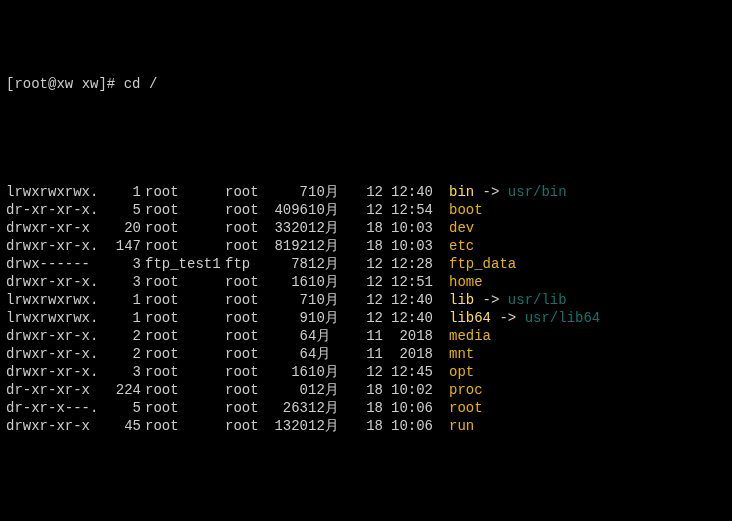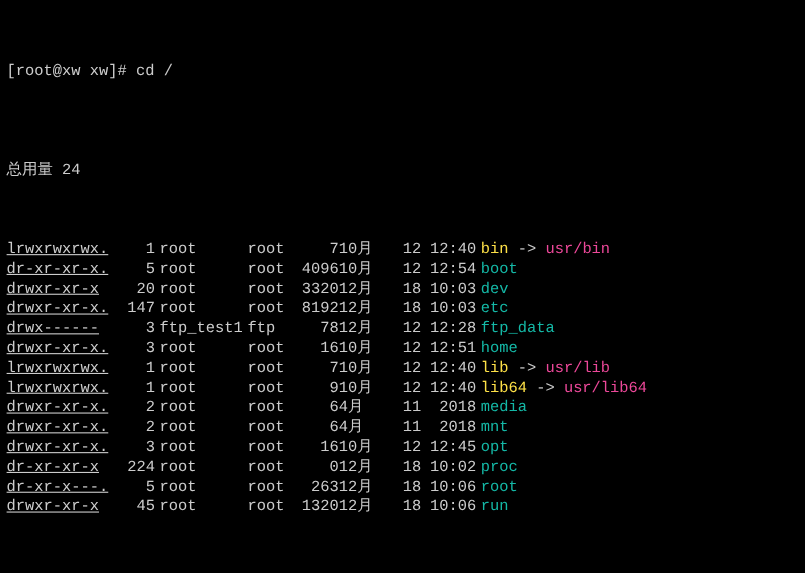--- a/index.html
+++ b/index.html
@@ -13,48 +13,48 @@
     width: 732px;
     height: 521px;
     overflow: hidden;
   }
   .terminal {
     padding: 2px 6px;
     white-space: pre;
   }
   .prompt-line {
     display: block;
+    margin-top: 19px;
   }
   .cmd { color: #cccccc; }
   .listing-line {
     display: flex;
   }
-  .perms { width: 95px; display: inline-block; text-decoration: underline; }
+  .perms { width: 95px; display: inline-block; }
   .links { width: 40px; display: inline-block; text-align: right; padding-right: 4px; }
   .owner { width: 80px; display: inline-block; }
   .group { width: 45px; display: inline-block; }
   .size  { width: 38px; display: inline-block; text-align: right; }
   .date1 { width: 45px; display: inline-block; }
   .date2 { width: 30px; display: inline-block; text-align: right; }
-  .time  { width: 50px; display: inline-block; text-align: right; padding-right: 4px; }
+  .time  { width: 50px; display: inline-block; text-align: right; padding-right: 16px; }
   .fname { display: inline-block; }
-  .dir   { color: #14b8a6; }
+  .dir   { color: #eab308; }
   .lnk   { color: #fde047; }
   .arrow { color: #cccccc; }
-  .target { color: #ec4899; }
+  .target { color: #0f766e; }
 </style>
 </head>
 <body>
 
 <div class="terminal">
 
   <div class="prompt-line">[<span>root</span>@<span>xw</span> <span>xw</span>]# <span class="cmd">cd /</span></div>
 
 
-  <div>总用量 24</div>
 
   <div id="listing"><div class="listing-line"><span class="perms">lrwxrwxrwx.</span><span class="links">1</span><span class="owner">root</span><span class="group">root</span><span class="size">7</span><span class="date1">10月</span><span class="date2">12</span><span class="time">12:40</span><span class="fname lnk">bin</span><span class="arrow"> -&gt; </span><span class="target">usr/bin</span></div><div class="listing-line"><span class="perms">dr-xr-xr-x.</span><span class="links">5</span><span class="owner">root</span><span class="group">root</span><span class="size">4096</span><span class="date1">10月</span><span class="date2">12</span><span class="time">12:54</span><span class="fname dir">boot</span></div><div class="listing-line"><span class="perms">drwxr-xr-x</span><span class="links">20</span><span class="owner">root</span><span class="group">root</span><span class="size">3320</span><span class="date1">12月</span><span class="date2">18</span><span class="time">10:03</span><span class="fname dir">dev</span></div><div class="listing-line"><span class="perms">drwxr-xr-x.</span><span class="links">147</span><span class="owner">root</span><span class="group">root</span><span class="size">8192</span><span class="date1">12月</span><span class="date2">18</span><span class="time">10:03</span><span class="fname dir">etc</span></div><div class="listing-line"><span class="perms">drwx------</span><span class="links">3</span><span class="owner">ftp_test1</span><span class="group">ftp</span><span class="size">78</span><span class="date1">12月</span><span class="date2">12</span><span class="time">12:28</span><span class="fname dir">ftp_data</span></div><div class="listing-line"><span class="perms">drwxr-xr-x.</span><span class="links">3</span><span class="owner">root</span><span class="group">root</span><span class="size">16</span><span class="date1">10月</span><span class="date2">12</span><span class="time">12:51</span><span class="fname dir">home</span></div><div class="listing-line"><span class="perms">lrwxrwxrwx.</span><span class="links">1</span><span class="owner">root</span><span class="group">root</span><span class="size">7</span><span class="date1">10月</span><span class="date2">12</span><span class="time">12:40</span><span class="fname lnk">lib</span><span class="arrow"> -&gt; </span><span class="target">usr/lib</span></div><div class="listing-line"><span class="perms">lrwxrwxrwx.</span><span class="links">1</span><span class="owner">root</span><span class="group">root</span><span class="size">9</span><span class="date1">10月</span><span class="date2">12</span><span class="time">12:40</span><span class="fname lnk">lib64</span><span class="arrow"> -&gt; </span><span class="target">usr/lib64</span></div><div class="listing-line"><span class="perms">drwxr-xr-x.</span><span class="links">2</span><span class="owner">root</span><span class="group">root</span><span class="size">6</span><span class="date1">4月</span><span class="date2">11</span><span class="time">2018</span><span class="fname dir">media</span></div><div class="listing-line"><span class="perms">drwxr-xr-x.</span><span class="links">2</span><span class="owner">root</span><span class="group">root</span><span class="size">6</span><span class="date1">4月</span><span class="date2">11</span><span class="time">2018</span><span class="fname dir">mnt</span></div><div class="listing-line"><span class="perms">drwxr-xr-x.</span><span class="links">3</span><span class="owner">root</span><span class="group">root</span><span class="size">16</span><span class="date1">10月</span><span class="date2">12</span><span class="time">12:45</span><span class="fname dir">opt</span></div><div class="listing-line"><span class="perms">dr-xr-xr-x</span><span class="links">224</span><span class="owner">root</span><span class="group">root</span><span class="size">0</span><span class="date1">12月</span><span class="date2">18</span><span class="time">10:02</span><span class="fname dir">proc</span></div><div class="listing-line"><span class="perms">dr-xr-x---.</span><span class="links">5</span><span class="owner">root</span><span class="group">root</span><span class="size">263</span><span class="date1">12月</span><span class="date2">18</span><span class="time">10:06</span><span class="fname dir">root</span></div><div class="listing-line"><span class="perms">drwxr-xr-x</span><span class="links">45</span><span class="owner">root</span><span class="group">root</span><span class="size">1320</span><span class="date1">12月</span><span class="date2">18</span><span class="time">10:06</span><span class="fname dir">run</span></div></div>
 
   
 
   
 
 </div>
 
 </body></html>

